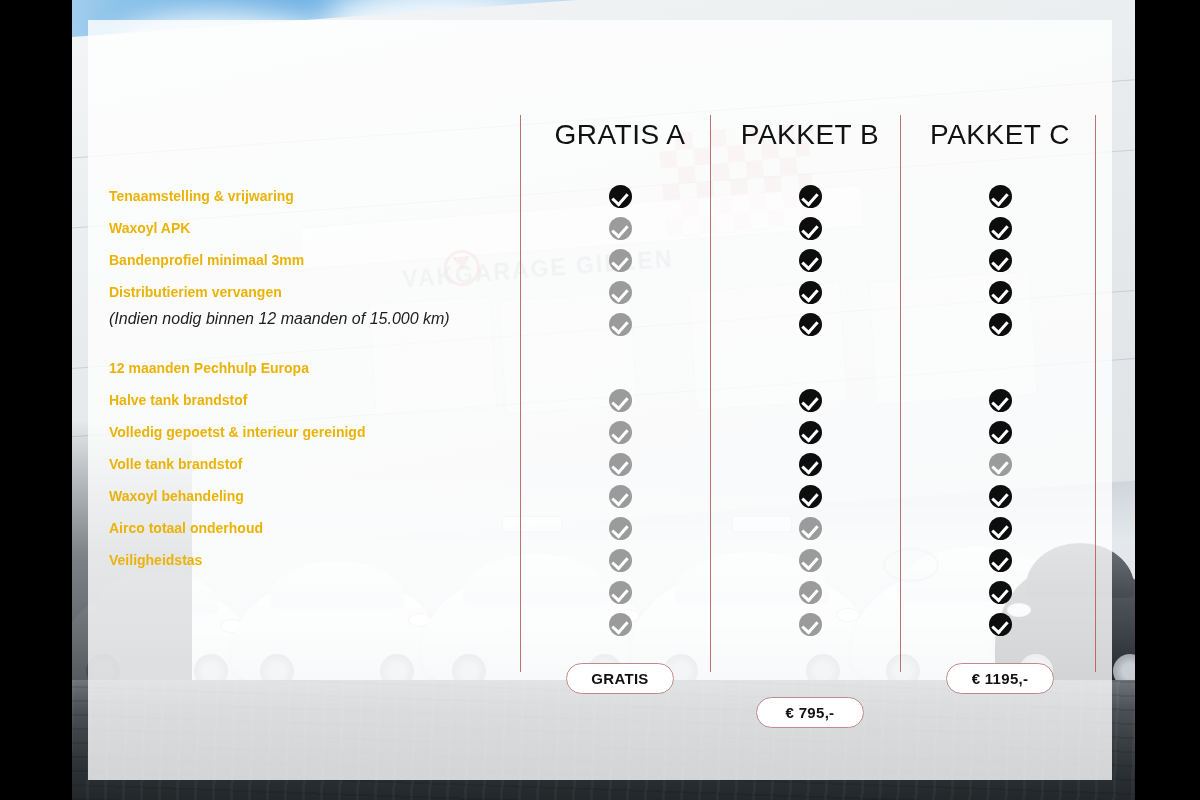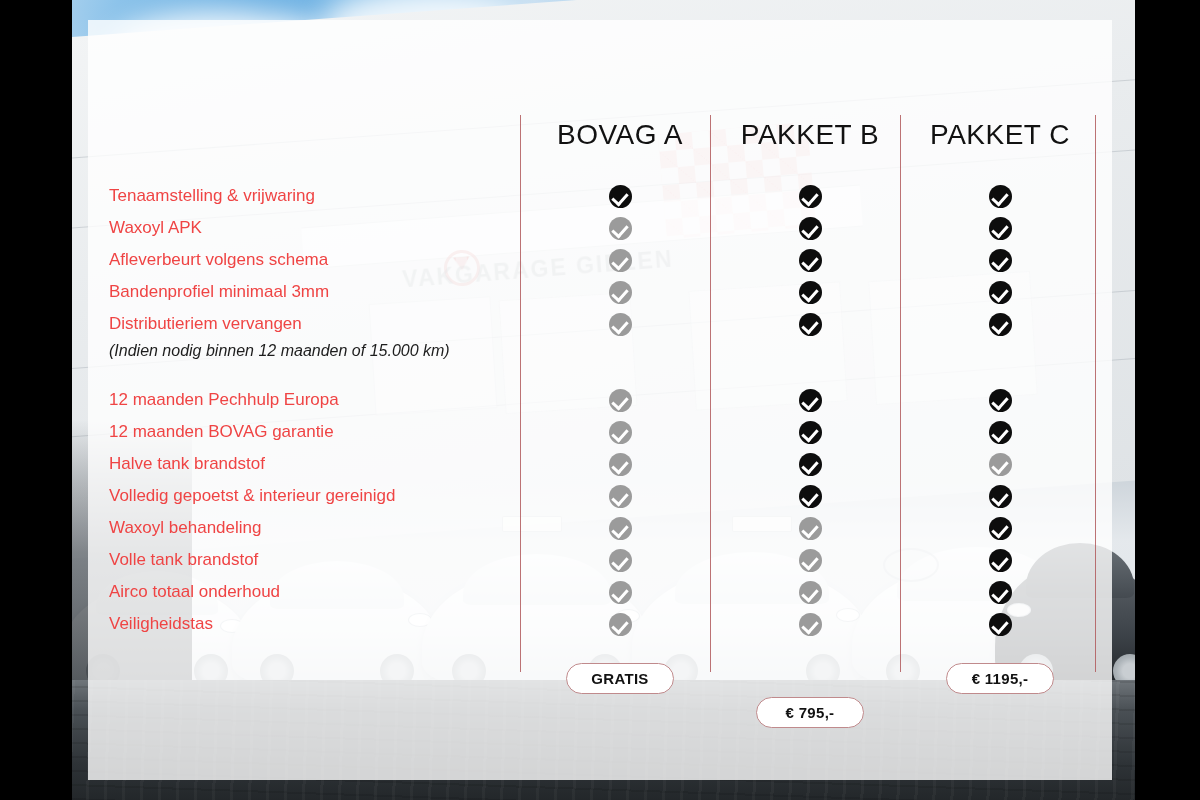--- a/index.html
+++ b/index.html
@@ -268,22 +268,23 @@
   .features {
     position: absolute;
     left: 21px;
     top: 160px;
     width: 420px;
   }
   .feature-row {
     height: 32px;
     display: flex;
     align-items: center;
-    font-size: 17px;
-    color: #ef4444;
+    font-size: 14px;
+    color: #eab308;
+    font-weight: bold;
   }
   .feature-note {
     font-size: 16px;
     font-style: italic;
     color: #1d1d1d;
     height: 22px;
     display: flex;
     align-items: center;
   }
   .group-gap { height: 22px; }
@@ -422,38 +423,36 @@
   <div class="bar left"></div>
   <div class="bar right"></div>
 
   <div id="panel">
 
     <div class="divider" style="left:432px;"></div>
     <div class="divider" style="left:622px;"></div>
     <div class="divider" style="left:812px;"></div>
     <div class="divider" style="left:1007px;"></div>
 
-    <div class="col-head" style="left:437px;">BOVAG A</div>
+    <div class="col-head" style="left:437px;">GRATIS A</div>
     <div class="col-head" style="left:627px;">PAKKET B</div>
     <div class="col-head" style="left:817px;">PAKKET C</div>
 
     <div class="features" id="feature-list">
         <div class="feature-row">Tenaamstelling &amp; vrijwaring</div>
         <div class="feature-row">Waxoyl APK</div>
-        <div class="feature-row">Afleverbeurt volgens schema</div>
         <div class="feature-row">Bandenprofiel minimaal 3mm</div>
         <div class="feature-row">Distributieriem vervangen</div>
         <div class="feature-note">(Indien nodig binnen 12 maanden of 15.000 km)</div>
         <div class="group-gap"></div>
         <div class="feature-row">12 maanden Pechhulp Europa</div>
-        <div class="feature-row">12 maanden BOVAG garantie</div>
         <div class="feature-row">Halve tank brandstof</div>
         <div class="feature-row">Volledig gepoetst &amp; interieur gereinigd</div>
+        <div class="feature-row">Volle tank brandstof</div>
         <div class="feature-row">Waxoyl behandeling</div>
-        <div class="feature-row">Volle tank brandstof</div>
         <div class="feature-row">Airco totaal onderhoud</div>
         <div class="feature-row">Veiligheidstas</div>
       </div>
 
     <div class="checkcol" id="col-a" style="left:437px;">
         <div class="check-cell">
           <span class="mark on"></span>
         </div>
         <div class="check-cell">
           <span class="mark off"></span>

